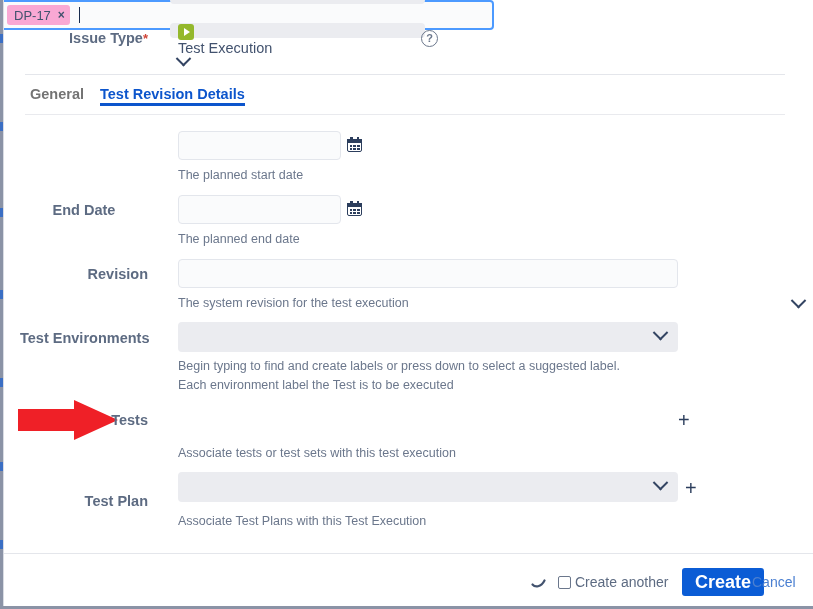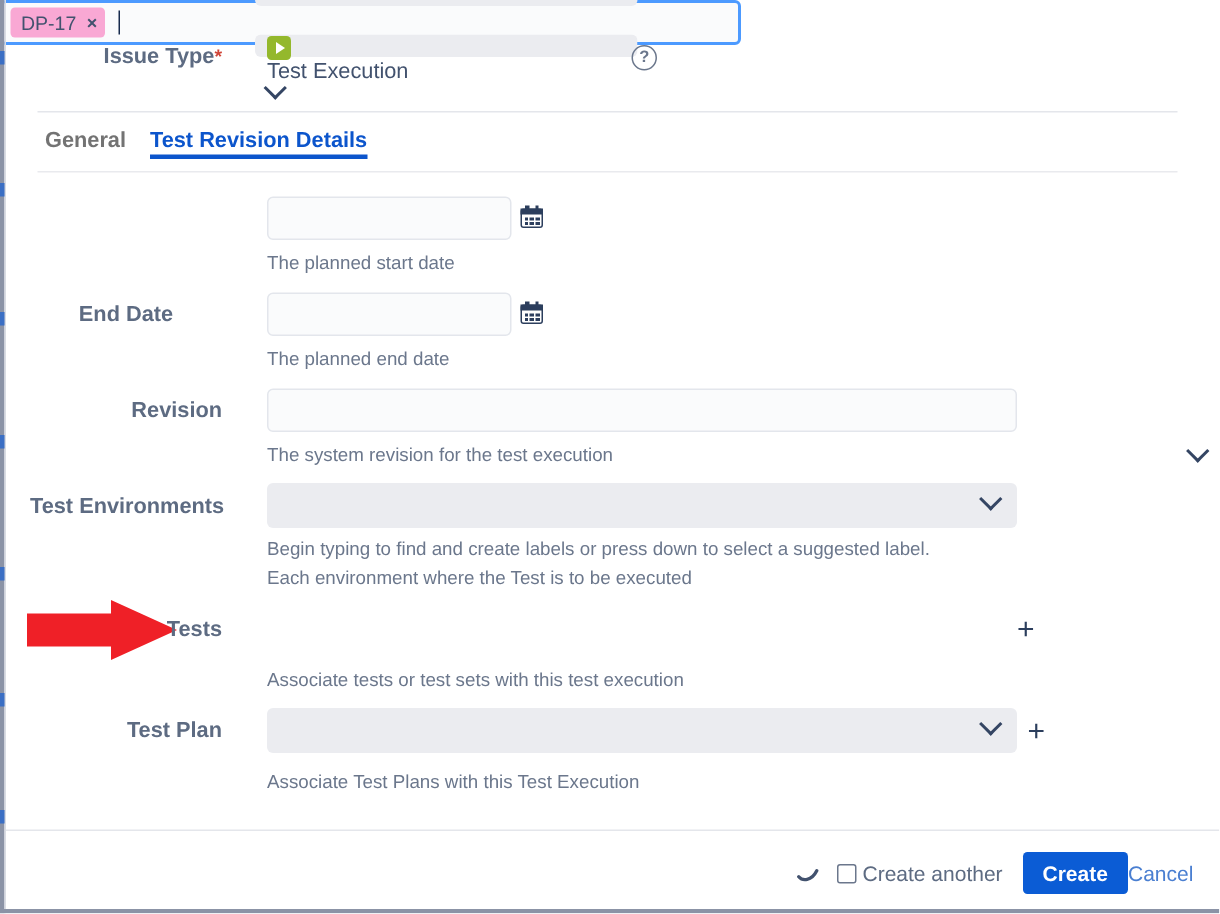--- a/index.html
+++ b/index.html
@@ -202,21 +202,21 @@
   }
   #create-another .cb-label {
     margin-left: 4px; font-size: 14px; color: #5d6b82;
     white-space: nowrap;
   }
   #create-btn {
     position: absolute; left: 682px; top: 568px;
     height: 28px; padding: 0 13px;
     background: #0b5cd5; color: #fff;
     border: none; border-radius: 3px;
-    font-size: 14px; font-weight: 700; cursor: pointer;
+    font-size: 18px; font-weight: 700; cursor: pointer;
     font-family: "Liberation Sans", sans-serif;
   }
   #cancel-link {
     position: absolute; left: 752px; top: 574px;
     font-size: 14px; color: #4a7fd1; cursor: pointer;
   }
 </style>
 </head>
 <body>
 
@@ -298,41 +298,41 @@
   <div class="ctl light" style="left:178px; top:259px; width:500px; height:29px;"></div>
   <div class="hint" style="left:178px; top:296px;">The system revision for the test execution</div>
 
   <div class="flabel" style="left:20px; top:330px; width:128px;">Test Environments</div>
   <div class="ctl" style="left:178px; top:322px; width:500px; height:30px;">
     <span class="chev-box">
       <span class="chev" style="position:absolute;left:0;top:0;"></span>
     </span>
   </div>
   <div class="hint" style="left:178px; top:359px;">Begin typing to find and create labels or press down to select a suggested label.</div>
-  <div class="hint" style="left:178px; top:378px;">Each environment where the Test is to be executed</div>
+  <div class="hint" style="left:178px; top:378px;">Each environment label the Test is to be executed</div>
 
   <svg id="red-arrow" viewBox="0 0 104 44">
     <polygon points="2,11 58,11 58,2 102,22 58,42 58,33 2,33" fill="#ef2027"></polygon>
   </svg>
 
   <div class="flabel" style="left:20px; top:412px; width:128px;">Tests</div>
   <div id="tests-ctl">
     <span class="chip">
       <span>DP-17</span>
       <span class="chip-x">×</span>
     </span>
     <span class="caret-bar"></span>
     <span class="chev-box" style="right:8px;">
       <span class="chev" style="position:absolute;left:0;top:0;"></span>
     </span>
   </div>
   <div class="plus" style="left:678px; top:410px;">+</div>
   <div class="hint" style="left:178px; top:446px;">Associate tests or test sets with this test execution</div>
 
-  <div class="flabel" style="left:20px; top:479px; width:128px;">Test Plan</div>
+  <div class="flabel" style="left:20px; top:493px; width:128px;">Test Plan</div>
   <div class="ctl" style="left:178px; top:472px; width:500px; height:30px;">
     <span class="chev-box">
       <span class="chev" style="position:absolute;left:0;top:0;"></span>
     </span>
   </div>
   <div class="plus" style="left:685px; top:478px;">+</div>
   <div class="hint" style="left:178px; top:514px;">Associate Test Plans with this Test Execution</div>
 
   <div class="footer-rule"></div>
 

